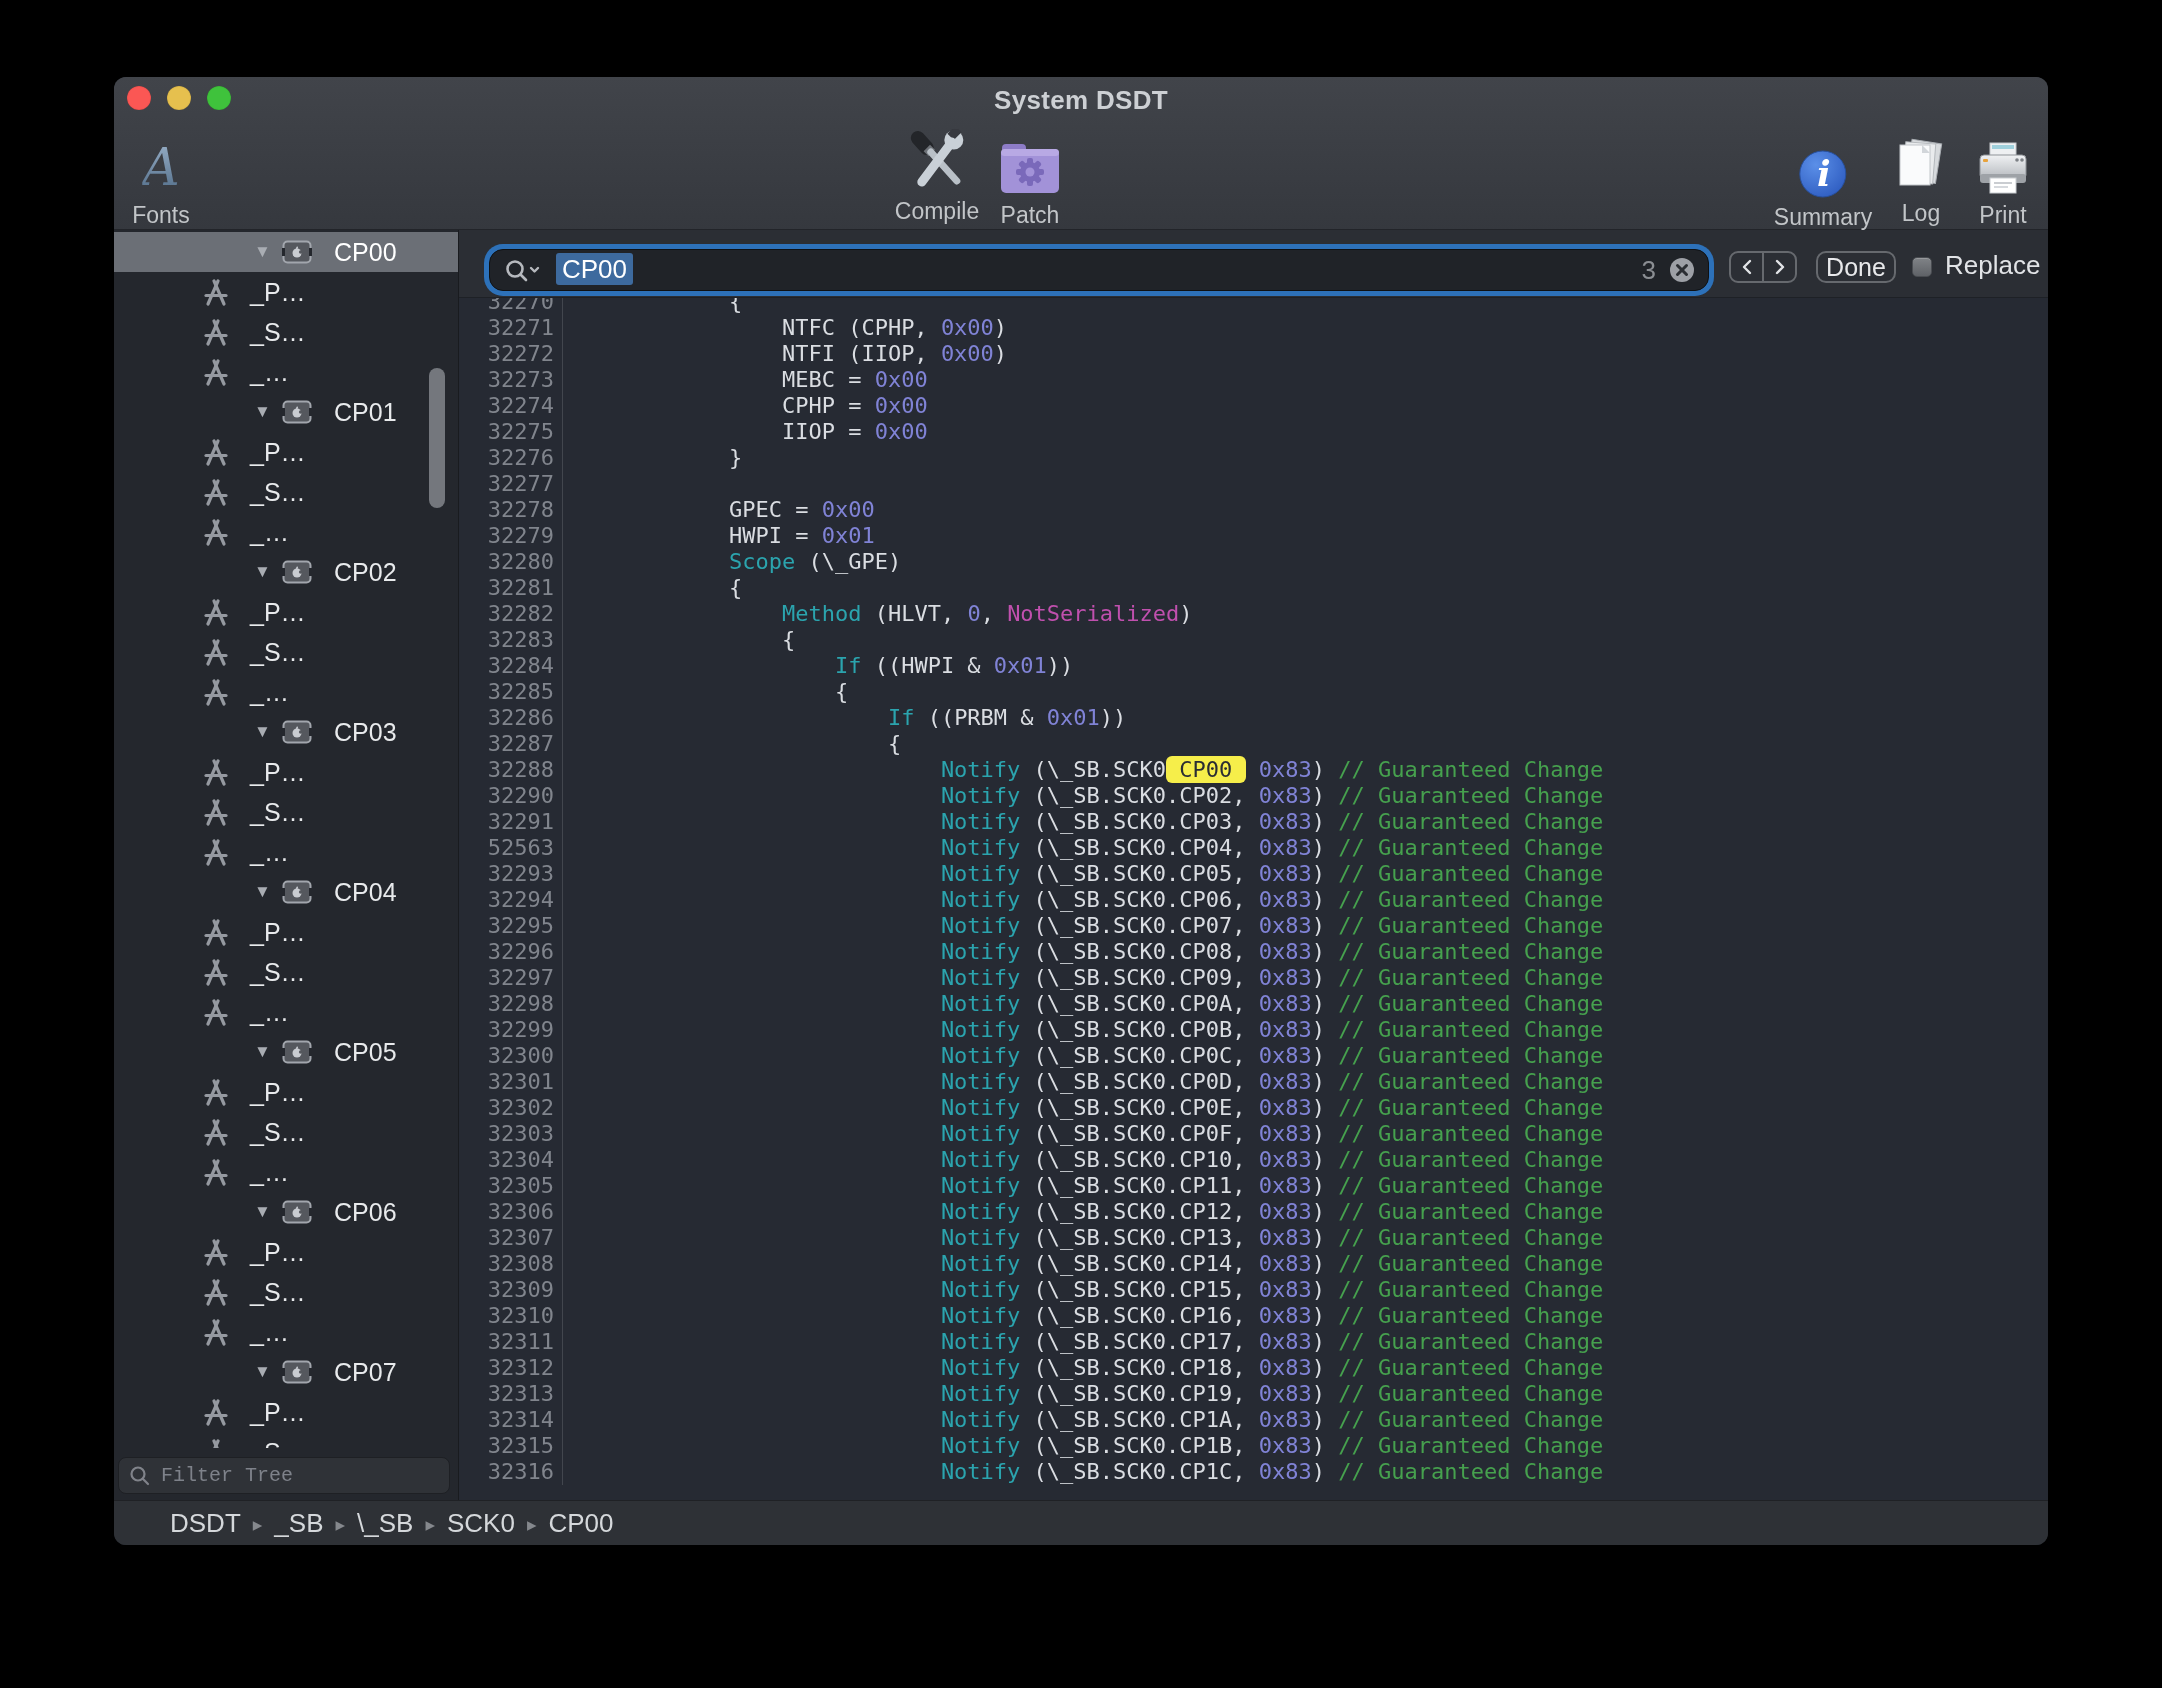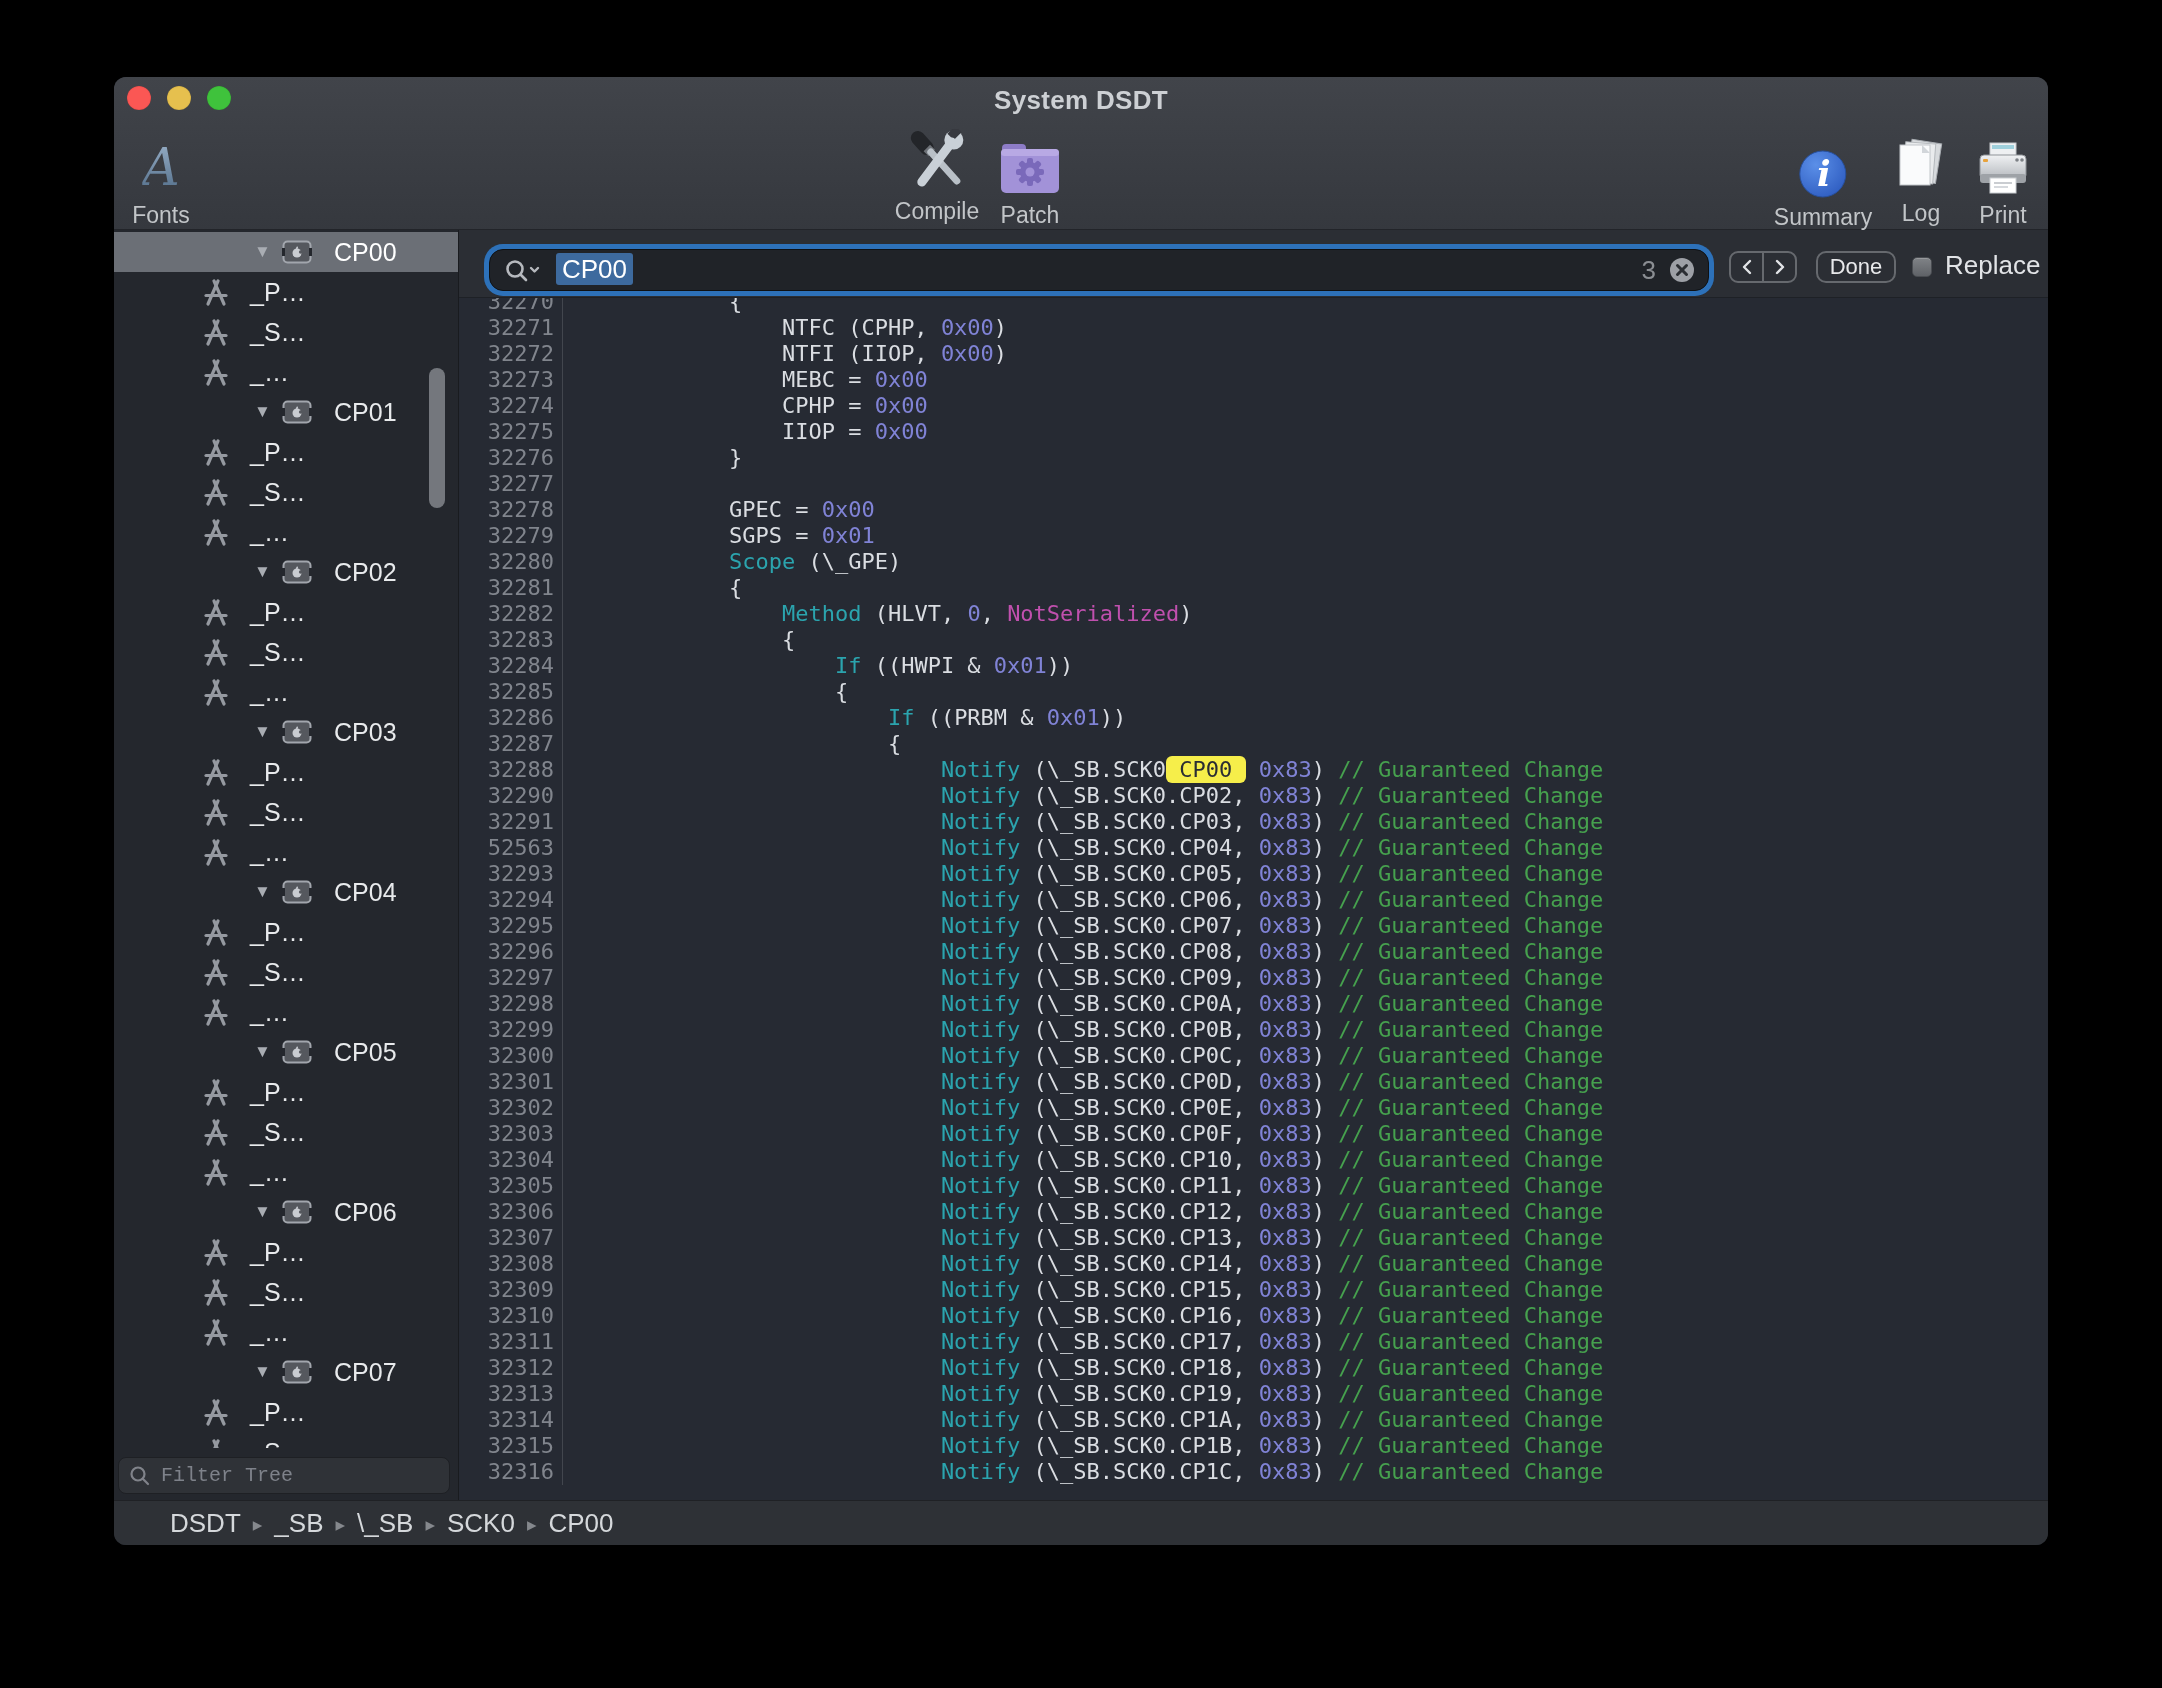--- a/index.html
+++ b/index.html
@@ -59,21 +59,21 @@
                 background:#202328;border:1px solid #0f1113;box-shadow:0 0 0 5px #2d71b9;}
   .sf-mag{position:absolute;left:14px;top:8px;}
   .sf-text{position:absolute;left:66px;top:4px;font-size:26px;color:#fff;}
   .sf-text .sel{background:#3d6a9e;padding:1px 6px;border-radius:3px;}
   .sf-count{position:absolute;right:52px;top:5px;font-size:26px;color:#8b8e93;}
   .sf-clear{position:absolute;right:12px;top:6px;width:28px;height:28px;cursor:default;}
   .segctrl{position:absolute;left:1270px;top:21px;width:68px;height:32px;border:2px solid #66696e;border-radius:9px;display:flex;}
   .segbtn{flex:1;display:flex;align-items:center;justify-content:center;}
   .segbtn:first-child{border-right:2px solid #66696e;}
   .btn-done{position:absolute;left:1357px;top:21px;width:80px;height:32px;border:2px solid #66696e;border-radius:10px;
-            color:#e8e9eb;font-size:22px;display:flex;align-items:center;justify-content:center;}
+            color:#e8e9eb;font-size:25px;display:flex;align-items:center;justify-content:center;}
   .chk{position:absolute;left:1453px;top:27px;width:20px;height:20px;border-radius:5px;
        background:linear-gradient(#808387,#5f6267);border:1px solid #494c51;box-shadow:inset 0 1px 0 rgba(255,255,255,.18);}
   .chk-label{position:absolute;left:1486px;top:0;height:68px;line-height:70px;font-size:26px;color:#e2e4e7;}
 
   
   .codepane{flex:1;overflow:hidden;position:relative;font-family:"DejaVu Sans Mono","Liberation Mono",monospace;
             font-size:22px;line-height:26px;}
   .codelines{margin-top:-9px;}
   .crow{display:flex;height:26px;white-space:pre;}
   .ln{width:104px;flex:none;text-align:right;padding-right:8px;color:#81858d;border-right:1px solid #42464e;}
@@ -663,21 +663,21 @@
         <div class="codelines">
             <div class="crow"><span class="ln">32270</span><span class="ctext"><span class="seg-p">            {</span></span></div>
             <div class="crow"><span class="ln">32271</span><span class="ctext"><span class="seg-p">                NTFC (CPHP, </span><span class="seg-n">0x00</span><span class="seg-p">)</span></span></div>
             <div class="crow"><span class="ln">32272</span><span class="ctext"><span class="seg-p">                NTFI (IIOP, </span><span class="seg-n">0x00</span><span class="seg-p">)</span></span></div>
             <div class="crow"><span class="ln">32273</span><span class="ctext"><span class="seg-p">                MEBC = </span><span class="seg-n">0x00</span></span></div>
             <div class="crow"><span class="ln">32274</span><span class="ctext"><span class="seg-p">                CPHP = </span><span class="seg-n">0x00</span></span></div>
             <div class="crow"><span class="ln">32275</span><span class="ctext"><span class="seg-p">                IIOP = </span><span class="seg-n">0x00</span></span></div>
             <div class="crow"><span class="ln">32276</span><span class="ctext"><span class="seg-p">            }</span></span></div>
             <div class="crow"><span class="ln">32277</span><span class="ctext"></span></div>
             <div class="crow"><span class="ln">32278</span><span class="ctext"><span class="seg-p">            GPEC = </span><span class="seg-n">0x00</span></span></div>
-            <div class="crow"><span class="ln">32279</span><span class="ctext"><span class="seg-p">            SGPS = </span><span class="seg-n">0x01</span></span></div>
+            <div class="crow"><span class="ln">32279</span><span class="ctext"><span class="seg-p">            HWPI = </span><span class="seg-n">0x01</span></span></div>
             <div class="crow"><span class="ln">32280</span><span class="ctext"><span class="seg-p">            </span><span class="seg-k">Scope</span><span class="seg-p"> (\_GPE)</span></span></div>
             <div class="crow"><span class="ln">32281</span><span class="ctext"><span class="seg-p">            {</span></span></div>
             <div class="crow"><span class="ln">32282</span><span class="ctext"><span class="seg-p">                </span><span class="seg-k">Method</span><span class="seg-p"> (HLVT, </span><span class="seg-n">0</span><span class="seg-p">, </span><span class="seg-m">NotSerialized</span><span class="seg-p">)</span></span></div>
             <div class="crow"><span class="ln">32283</span><span class="ctext"><span class="seg-p">                {</span></span></div>
             <div class="crow"><span class="ln">32284</span><span class="ctext"><span class="seg-p">                    </span><span class="seg-k">If</span><span class="seg-p"> ((HWPI &amp; </span><span class="seg-n">0x01</span><span class="seg-p">))</span></span></div>
             <div class="crow"><span class="ln">32285</span><span class="ctext"><span class="seg-p">                    {</span></span></div>
             <div class="crow"><span class="ln">32286</span><span class="ctext"><span class="seg-p">                        </span><span class="seg-k">If</span><span class="seg-p"> ((PRBM &amp; </span><span class="seg-n">0x01</span><span class="seg-p">))</span></span></div>
             <div class="crow"><span class="ln">32287</span><span class="ctext"><span class="seg-p">                        {</span></span></div>
             <div class="crow"><span class="ln">32288</span><span class="ctext"><span class="seg-p">                            </span><span class="seg-k">Notify</span><span class="seg-p"> (\_SB.SCK0</span><span class="seg-h">CP00</span><span class="seg-p"> </span><span class="seg-n">0x83</span><span class="seg-p">) </span><span class="seg-c">// Guaranteed Change</span></span></div>
             <div class="crow"><span class="ln">32290</span><span class="ctext"><span class="seg-p">                            </span><span class="seg-k">Notify</span><span class="seg-p"> (\_SB.SCK0.CP02, </span><span class="seg-n">0x83</span><span class="seg-p">) </span><span class="seg-c">// Guaranteed Change</span></span></div>

